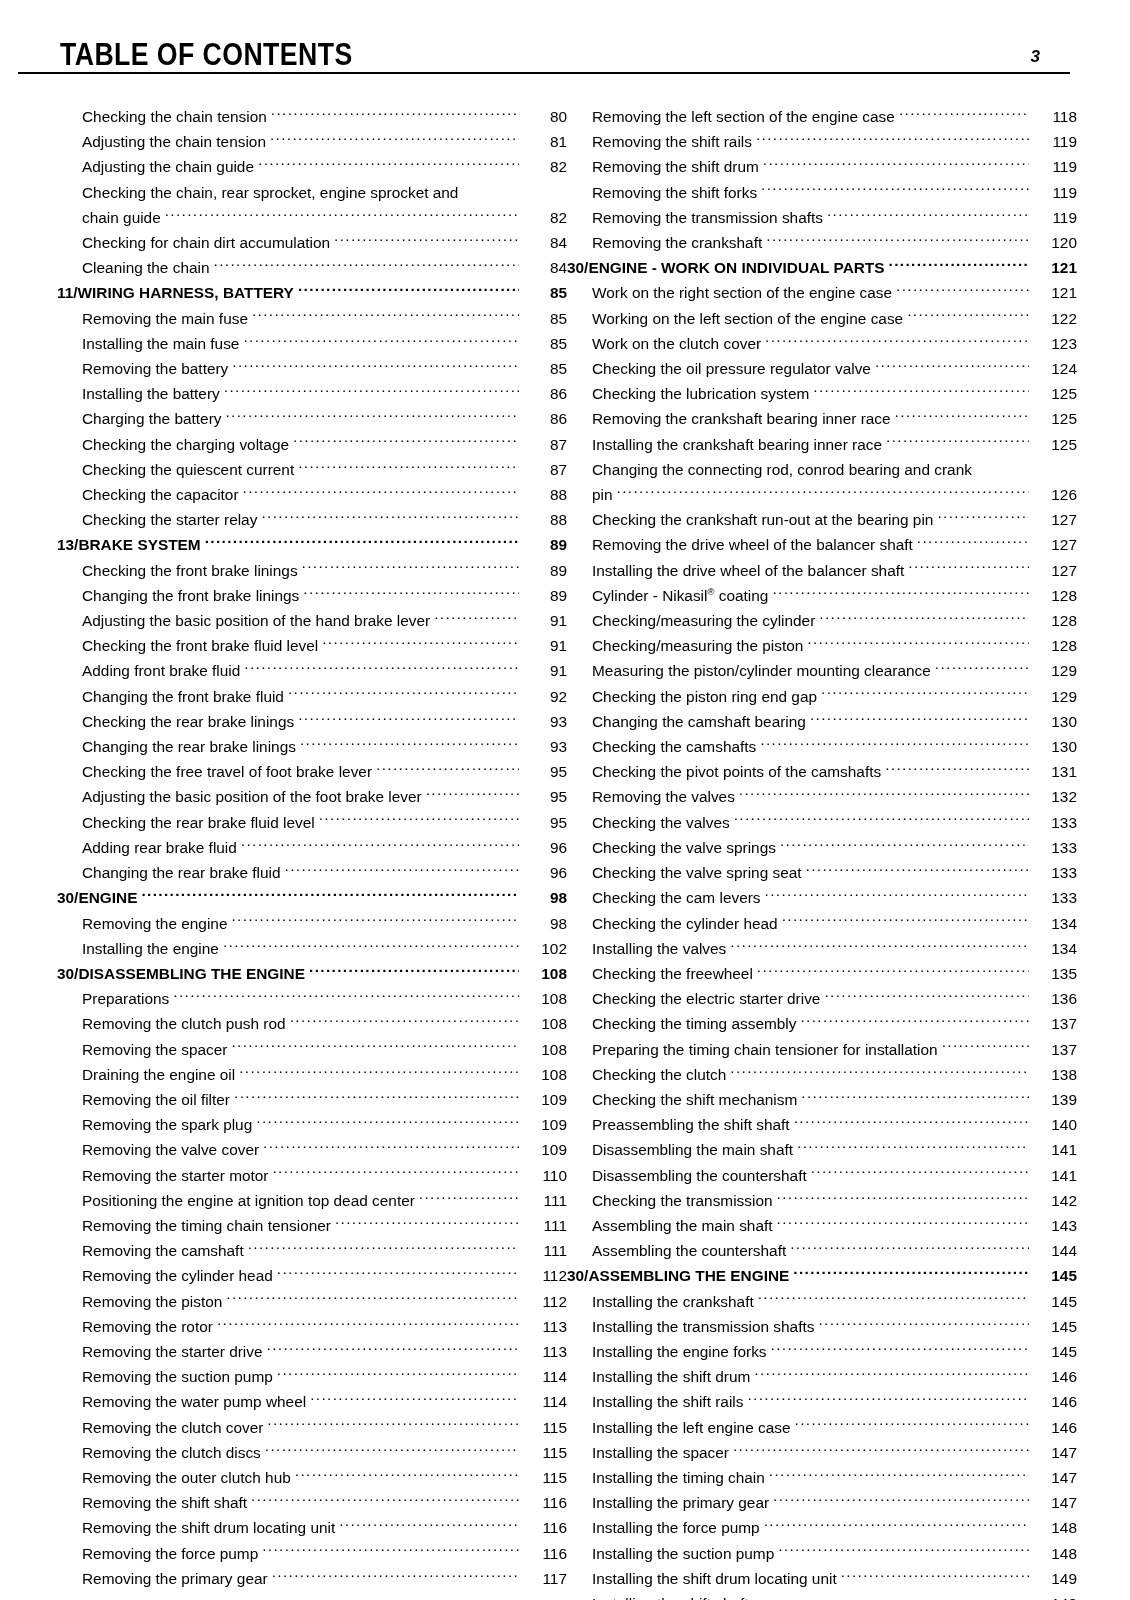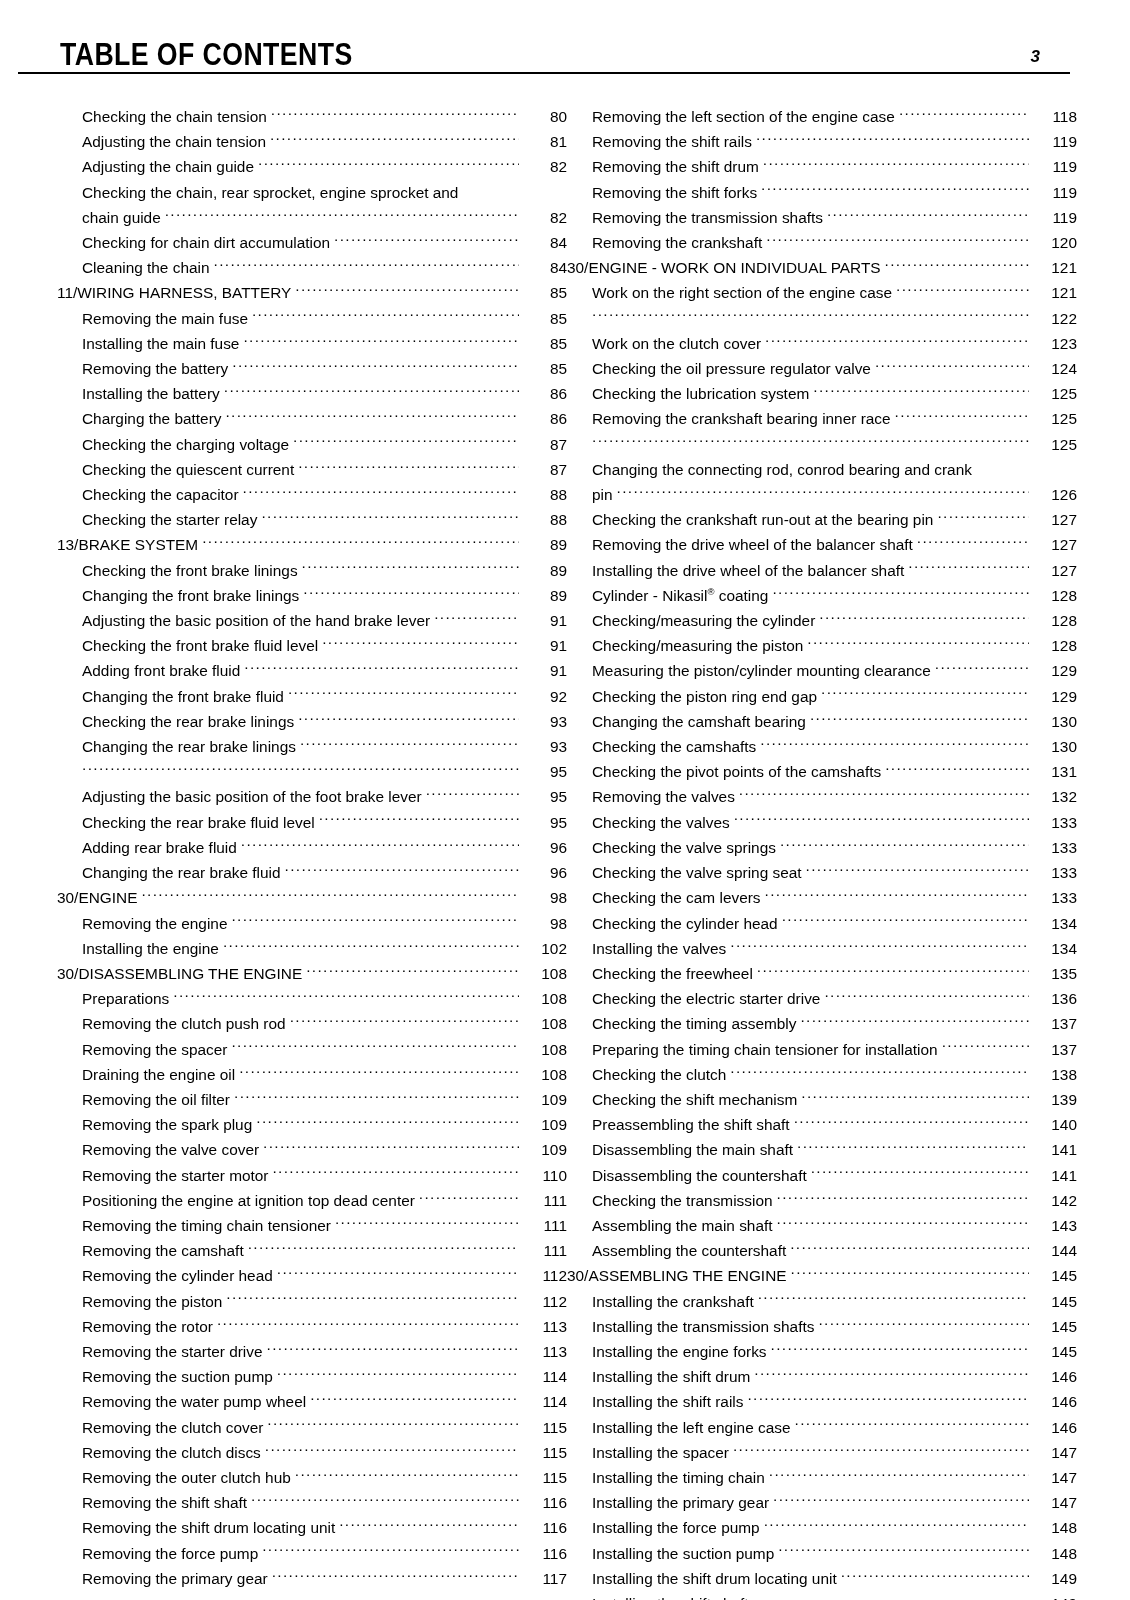--- a/index.html
+++ b/index.html
@@ -99,21 +99,21 @@
     white-space: nowrap;
   }
   .entry .pageno {
     flex: 0 0 auto;
     width: 40px;
     text-align: right;
     padding-left: 8px;
   }
 
   
-  .entry.lvl0 { padding-left: 0px; }
+  .entry.lvl0 { padding-left: 0px; font-weight: bold; }
   
   .entry.lvl1 { padding-left: 25px; }
 
   
   .entry.wrap-first {
     white-space: normal;
   }
   .entry.wrap-first .label {
     padding-right: 12px;
     white-space: normal;
@@ -258,20 +258,21 @@
         <span class="label">Checking the rear brake linings</span>
         <span class="leader"></span>
         <span class="pageno">93</span>
       </div>
       <div class="entry lvl1">
         <span class="label">Changing the rear brake linings</span>
         <span class="leader"></span>
         <span class="pageno">93</span>
       </div>
       <div class="entry lvl1">
+        <span class="label">Checking the free travel of foot brake lever</span>
         <span class="leader"></span>
         <span class="pageno">95</span>
       </div>
       <div class="entry lvl1">
         <span class="label">Adjusting the basic position of the foot brake lever</span>
         <span class="leader"></span>
         <span class="pageno">95</span>
       </div>
       <div class="entry lvl1">
         <span class="label">Checking the rear brake fluid level</span>
@@ -464,20 +465,21 @@
         <span class="label">30/ENGINE - WORK ON INDIVIDUAL PARTS</span>
         <span class="leader"></span>
         <span class="pageno">121</span>
       </div>
       <div class="entry lvl1">
         <span class="label">Work on the right section of the engine case</span>
         <span class="leader"></span>
         <span class="pageno">121</span>
       </div>
       <div class="entry lvl1">
+        <span class="label">Working on the left section of the engine case</span>
         <span class="leader"></span>
         <span class="pageno">122</span>
       </div>
       <div class="entry lvl1">
         <span class="label">Work on the clutch cover</span>
         <span class="leader"></span>
         <span class="pageno">123</span>
       </div>
       <div class="entry lvl1">
         <span class="label">Checking the oil pressure regulator valve</span>
@@ -488,20 +490,21 @@
         <span class="label">Checking the lubrication system</span>
         <span class="leader"></span>
         <span class="pageno">125</span>
       </div>
       <div class="entry lvl1">
         <span class="label">Removing the crankshaft bearing inner race</span>
         <span class="leader"></span>
         <span class="pageno">125</span>
       </div>
       <div class="entry lvl1">
+        <span class="label">Installing the crankshaft bearing inner race</span>
         <span class="leader"></span>
         <span class="pageno">125</span>
       </div>
       <div class="entry lvl1 wrap-first">
         <span class="label">Changing the connecting rod, conrod bearing and crank</span>
       </div>
       <div class="entry lvl1">
         <span class="label">pin</span>
         <span class="leader"></span>
         <span class="pageno">126</span>

